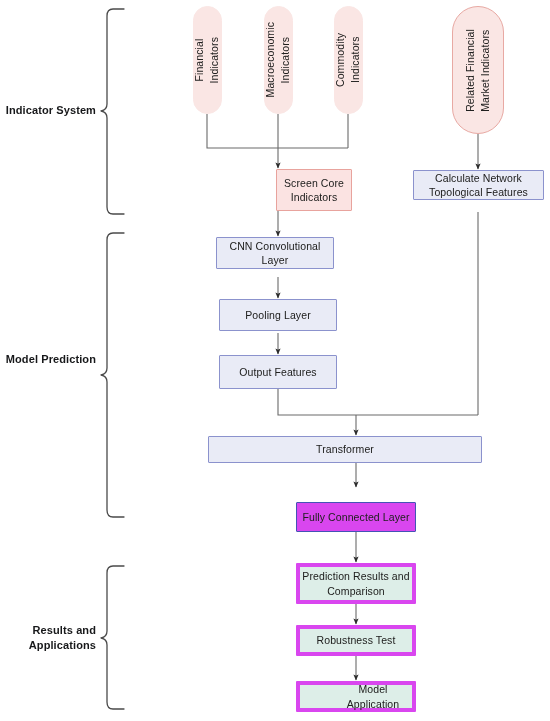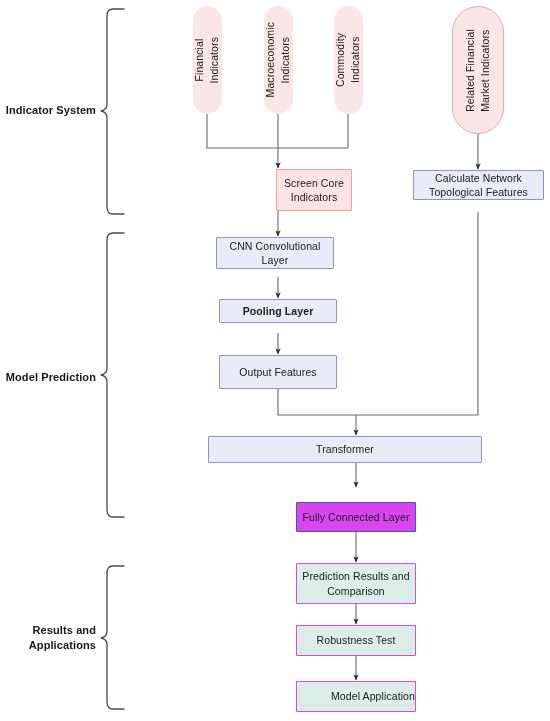--- a/index.html
+++ b/index.html
@@ -76,21 +76,21 @@
     background: #e9ebf6;
     border: 1px solid #8b92cd;
   }
   .rect.blue-strong {
     background: #d946ef;
     border: 1.5px solid #4453b5;
     margin-top: 14px;
   }
   .rect.green {
     background: #ddeee8;
-    border: 1px solid #d946ef;
+    border: 4px solid #d946ef;
     justify-content: center;
   }
 
   
   .brk-label {
     position: absolute;
     font-size: 11px;
     font-weight: bold;
     color: #17181a;
     text-align: right;
@@ -144,21 +144,21 @@
       <path d="M124,9 L113,9 Q107,9 107,16 L107,104 Q107,110 101,111 Q107,112 107,118
                L107,207 Q107,214 113,214 L124,214"></path>
       <path d="M124,233 L113,233 Q107,233 107,240 L107,368 Q107,374 101,375
                Q107,376 107,382 L107,510 Q107,517 113,517 L124,517"></path>
       <path d="M124,566 L113,566 Q107,566 107,573 L107,631 Q107,637 101,638
                Q107,639 107,645 L107,702 Q107,709 113,709 L124,709"></path>
     </g>
   </svg>
 
   <div class="brk-label" style="left:0; top:103px; width:96px;">Indicator System</div>
-  <div class="brk-label" style="left:0; top:370px; width:96px;">Model Prediction</div>
+  <div class="brk-label" style="left:0; top:352px; width:96px;">Model Prediction</div>
   <div class="brk-label" style="left:0; top:623px; width:96px;">Results and
 Applications</div>
 
   <div class="node pill" style="left:193px; top:6px; width:29px; height:108px;">
     <span class="vtext">Financial
 Indicators</span>
   </div>
 
   <div class="node pill" style="left:264px; top:6px; width:29px; height:108px;">
     <span class="vtext">Macroeconomic
@@ -183,21 +183,21 @@
   <div class="node rect lav" style="left:413px; top:170px; width:131px; height:30px;">
     <span>Calculate Network
 Topological Features</span>
   </div>
 
   <div class="node rect lav" style="left:216px; top:237px; width:118px; height:32px;">
     <span>CNN Convolutional
 Layer</span>
   </div>
 
-  <div class="node rect lav" style="left:219px; top:299px; width:118px; height:24px;font-weight:bold;">
+  <div class="node rect lav" style="left:219px; top:299px; width:118px; height:32px;">
     <span>Pooling Layer</span>
   </div>
 
   <div class="node rect lav" style="left:219px; top:355px; width:118px; height:34px;">
     <span>Output Features</span>
   </div>
 
   <div class="node rect lav" style="left:208px; top:436px; width:274px; height:27px;">
     <span>Transformer</span>
   </div>

